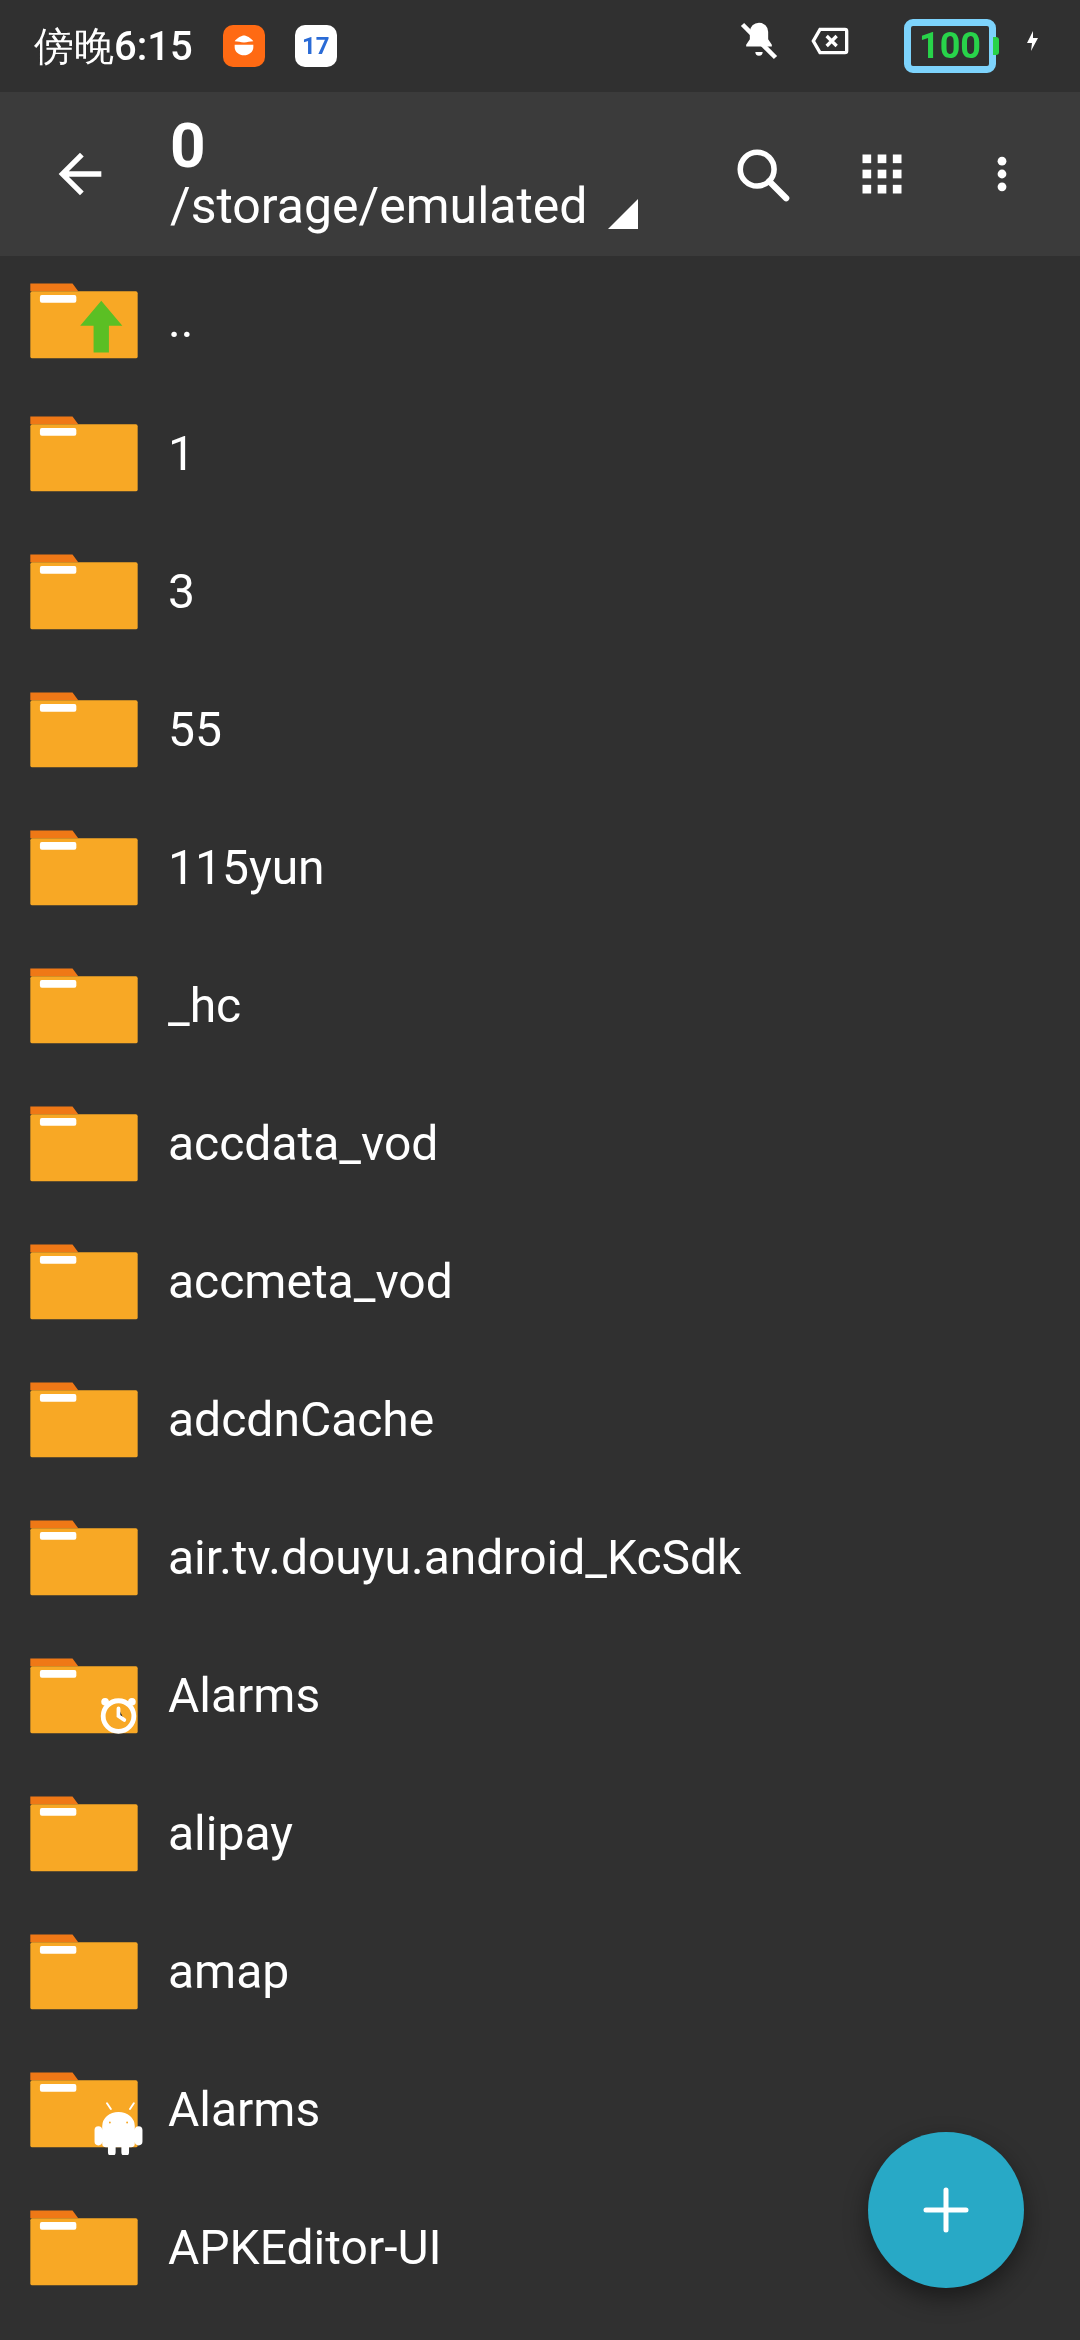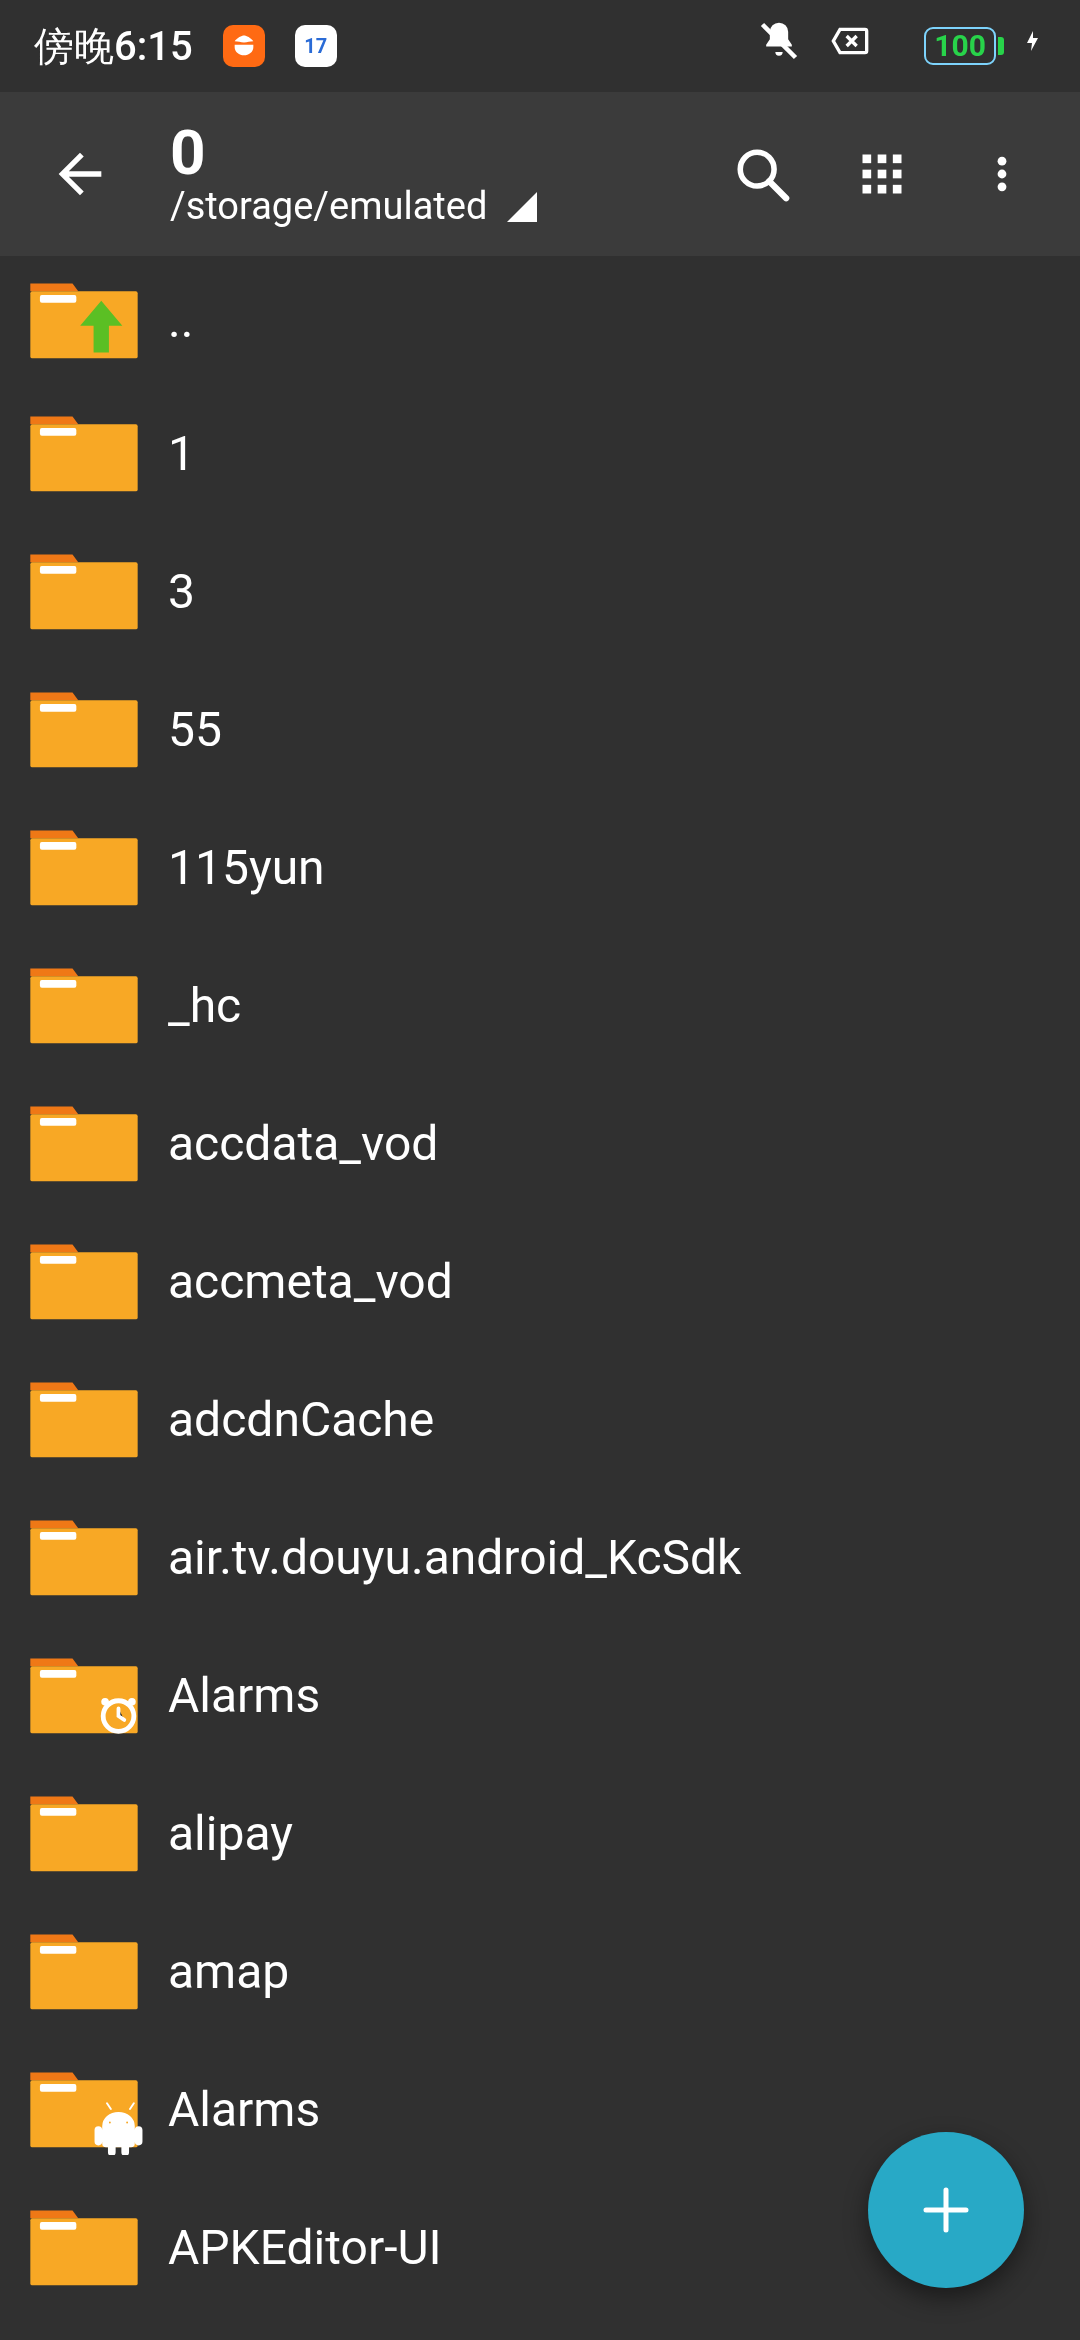--- a/index.html
+++ b/index.html
@@ -7,34 +7,34 @@
               font-family:-apple-system,BlinkMacSystemFont,"Segoe UI",Roboto,sans-serif; overflow:hidden; }
 
   
   .status-bar { height:92px; display:flex; align-items:center; justify-content:space-between;
                 padding:0 34px; font-size:40px; font-weight:500; color:#ffffff; }
   .status-left { display:flex; align-items:center; gap:30px; }
   .status-right { display:flex; align-items:center; gap:26px; }
   .app-chip { width:42px; height:42px; border-radius:10px; display:flex; align-items:center;
               justify-content:center; font-size:22px; color:#fff; }
   .app-chip.orange { background:#ff6a13; }
-  .app-chip.white  { background:#ffffff; color:#2a6bd6; font-size:20px; font-weight:700; }
-  .battery-box { border:2px solid #7dd3fc; border-radius:9px; padding:2px 8px; font-size:30px;
+  .app-chip.white  { background:#ffffff; color:#2a6bd6; font-size:24px; font-weight:700; }
+  .battery-box { border:7px solid #7dd3fc; border-radius:9px; padding:2px 8px; font-size:36px;
                  font-weight:700; color:#28d34a; line-height:1; position:relative;margin-left:25px; }
   .battery-box::after { content:""; position:absolute; right:-10px; top:50%; transform:translateY(-50%);
                         width:6px; height:18px; background:#28d34a; border-radius:0 3px 3px 0; }
 
   
   .toolbar { height:164px; background:#3b3b3b; display:flex; align-items:center; padding:0 20px 0 30px; }
   .back-btn { width:100px; height:100px; display:flex; align-items:center; justify-content:center;
               flex-shrink:0; }
   .title-block { display:flex; flex-direction:column; margin-left:40px; min-width:0; flex:1 1 auto; }
   .title-primary { font-size:62px; font-weight:700; color:#ffffff; line-height:1.05; }
   .title-secondary-row { display:flex; align-items:flex-end; gap:20px; }
-  .title-secondary { font-size:38px; color:#ffffff; line-height:1.15; }
+  .title-secondary { font-size:50px; color:#ffffff; line-height:1.15; }
   .spinner-tri { width:0; height:0; border-left:30px solid transparent;
                  border-bottom:30px solid #ffffff; margin-bottom:6px; }
   .toolbar-actions { display:flex; align-items:center; gap:56px; padding-right:26px; }
   .tb-act { width:64px; height:64px; display:flex; align-items:center; justify-content:center; }
 
   
   .file-list { height:calc(2340px - 92px - 164px); overflow:hidden; }
   .file-row { height:138px; display:flex; align-items:center; padding:0 24px; position:relative; }
   .row-up { height:128px; }
   .folder-icon { width:120px; height:92px; flex-shrink:0; display:block; }

